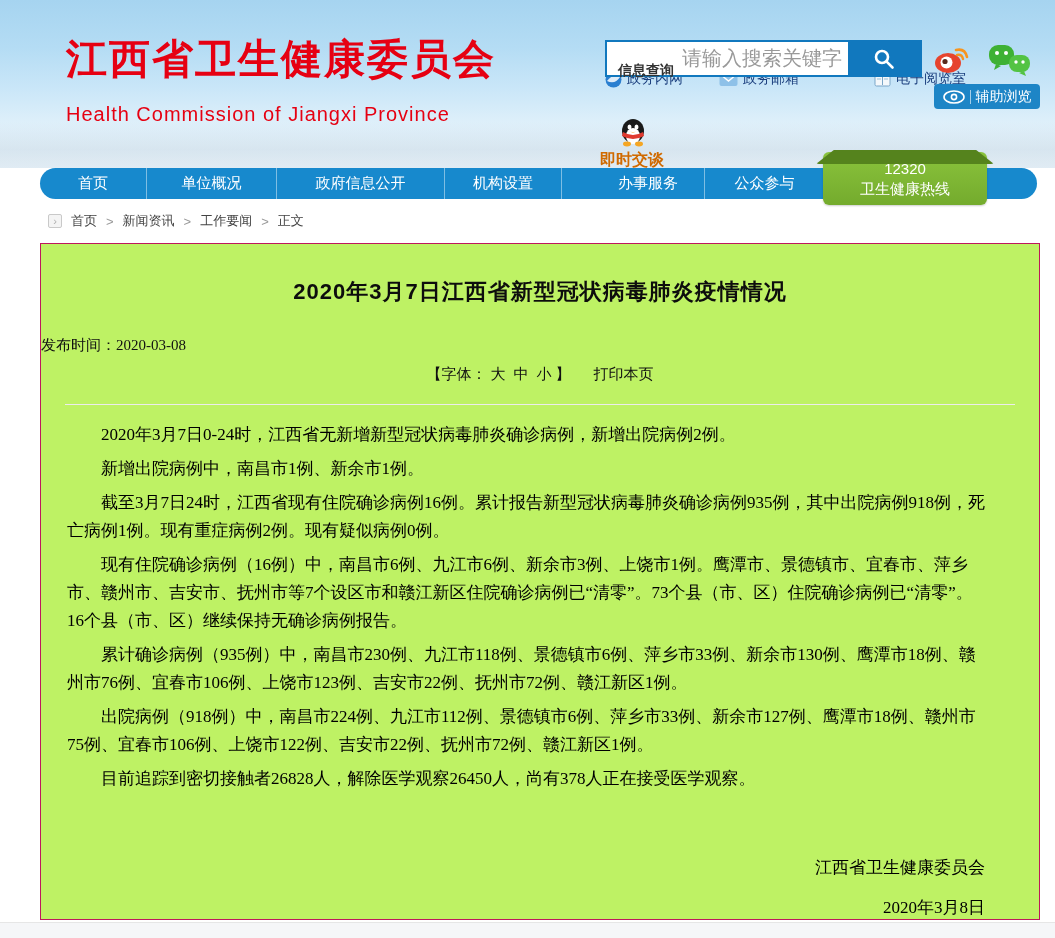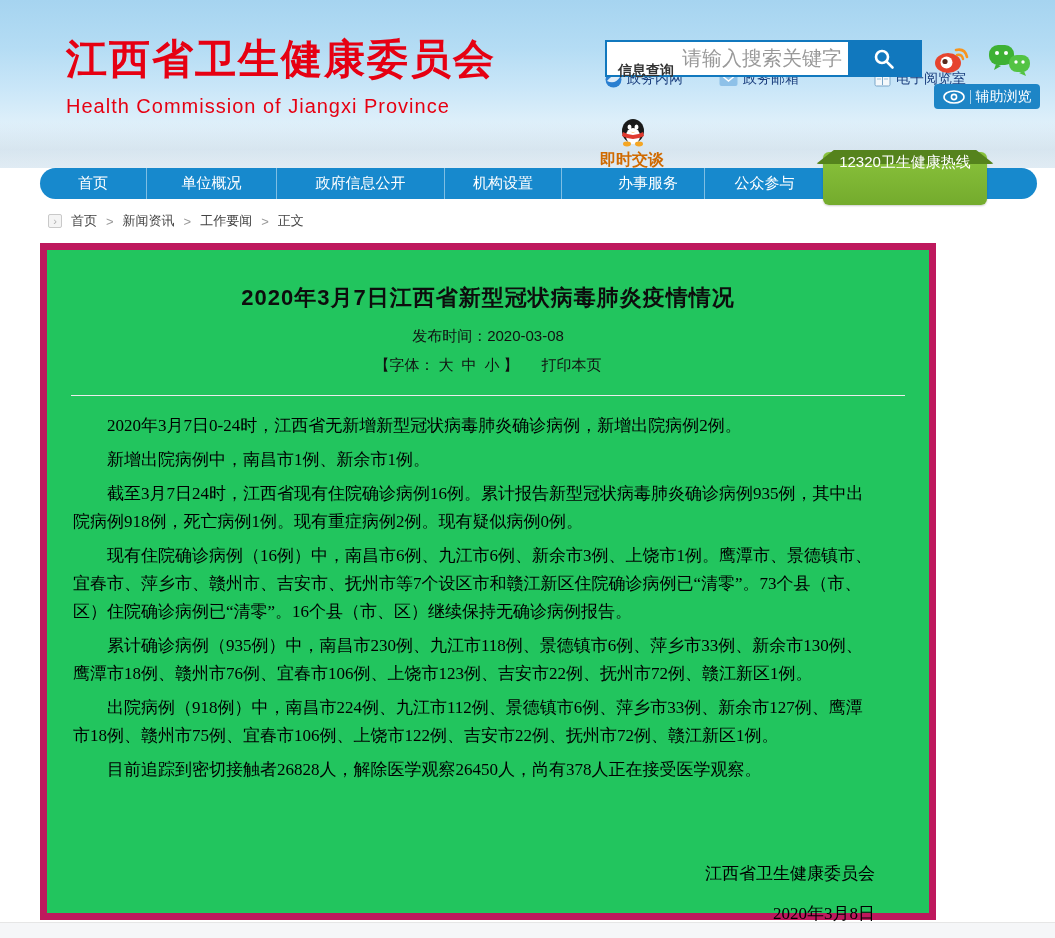--- a/index.html
+++ b/index.html
@@ -12,21 +12,21 @@
   .header {
     position:absolute; left:0; top:0; width:1055px; height:168px;
     background:linear-gradient(180deg,#a6d4f0 0%,#b4dcf4 28%,#c9e6f8 52%,#ddeffa 72%,#ecf6fc 88%,#f4fafd 100%);
   }
   .header::after { 
     content:""; position:absolute; left:0; right:0; bottom:0; height:46px;
     background:linear-gradient(180deg, rgba(160,185,205,0) 0%, rgba(165,190,210,0.30) 60%, rgba(200,218,232,0.45) 100%);
   }
   .brand { position:absolute; left:66px; top:32px; z-index:2; }
   .brand-cn { font-size:41px; font-weight:bold; color:#e60012; letter-spacing:2px; }
-  .brand-en { font-size:20px; color:#e60012; letter-spacing:1px; margin-top:8px; }
+  .brand-en { font-size:20px; color:#e60012; letter-spacing:1px; margin-top:16px; }
 
   .search { position:absolute; left:605px; top:40px; width:317px; height:37px;
     border:2px solid #1178be; background:#fff; display:flex; align-items:stretch; z-index:3; }
   .s-label { font-size:14px; font-weight:bold; color:#333; line-height:33px; padding:12px 8px 0 11px; white-space:nowrap; }
   .s-input { border:none; outline:none; flex:1; font-size:20px; color:#333; min-width:0; }
   .s-input::placeholder { color:#999; }
   .s-btn { width:72px; border:none; background:#1178be; cursor:pointer; display:flex; align-items:center; justify-content:center; }
 
   .hicon { position:absolute; z-index:3; cursor:pointer; }
   .weibo { left:932px; top:40px; }
@@ -50,43 +50,43 @@
   }
   .nav-item { height:100%; display:flex; align-items:center; justify-content:center;
     color:#fff; font-size:15px; cursor:pointer; white-space:nowrap; }
   .nav-item + .nav-item { border-left:1px solid rgba(255,255,255,.45); }
   .n1{width:106px;} .n2{width:130px;} .n3{width:168px;} .n4{width:117px;} .n5{width:143px;padding-left:30px;} .n6{width:120px;}
   .nav-spacer { flex:1; }
   .hotline {
     position:absolute; left:823px; top:152px; width:164px; height:53px; z-index:5;
     background:linear-gradient(180deg,#8ac33c 0%,#74ab2d 100%);
     border-radius:6px; color:#fff; text-align:center; cursor:pointer;
-    display:flex; flex-direction:row; justify-content:center; line-height:20px; font-size:15px;
+    display:flex; flex-direction:column; justify-content:center; line-height:20px; font-size:15px;
     box-shadow:0 1px 2px rgba(0,0,0,.2);
   }
   .hotline::before { content:""; position:absolute; left:-7px; right:-7px; top:-2px; height:14px;
     background:#55831d; z-index:-1; clip-path:polygon(0 100%, 10% 0, 90% 0, 100% 100%); border-radius:3px; }
 
   
   .breadcrumb { position:absolute; left:48px; top:212px; display:flex; align-items:center; gap:9px;
     font-size:13px; color:#444; z-index:2; }
   .bc-icon { width:14px; height:14px; border:1px solid #c9c9c9; background:#f4f4f4; color:#b0b0b0;
     font-size:11px; line-height:12px; text-align:center; border-radius:2px; }
   .bc-icon::before { content:"›"; }
   .bc-item { cursor:pointer; }
   .bc-sep { color:#999; }
 
   
   .article {
-    position:absolute; left:40px; top:243px; width:896px; height:677px;
-    background:#22c55e; border:7px solid #be185d;
+    position:absolute; left:40px; top:243px; width:1000px; height:677px;
+    background:#bef264; border:1px solid #be185d;
   }
   .art-title { text-align:center; margin-top:33px; font-size:22px; font-weight:bold; color:#0d0d0d; letter-spacing:1px; }
-  .art-meta { text-align:center; margin-top:14px; font-size:15px; color:#111;
-    font-family:Liberation Sans, sans-serif; }
+  .art-meta { margin-top:29px; font-size:15px; color:#111;
+    font-family:Liberation Serif, serif; }
   .art-meta2 { text-align:center; margin-top:10px; font-size:15px; color:#111;
     font-family:"Liberation Serif", serif; }
   .fs-link { cursor:pointer; margin:0 4px; }
   .print-link { cursor:pointer; margin-left:23px; }
   .art-divider { margin:20px 24px 0 24px; border-top:1px solid #ececec; }
   .art-body { margin:16px 52px 0 26px; font-family:"Liberation Serif", serif;
     font-size:17px; line-height:28px; color:#000; }
   .art-body p { text-indent:2em; margin:0 0 6px 0; }
   .sign { position:absolute; right:54px; font-family:"Liberation Serif", serif; font-size:17px; color:#000; }
   .sign-name { top:612px; }

